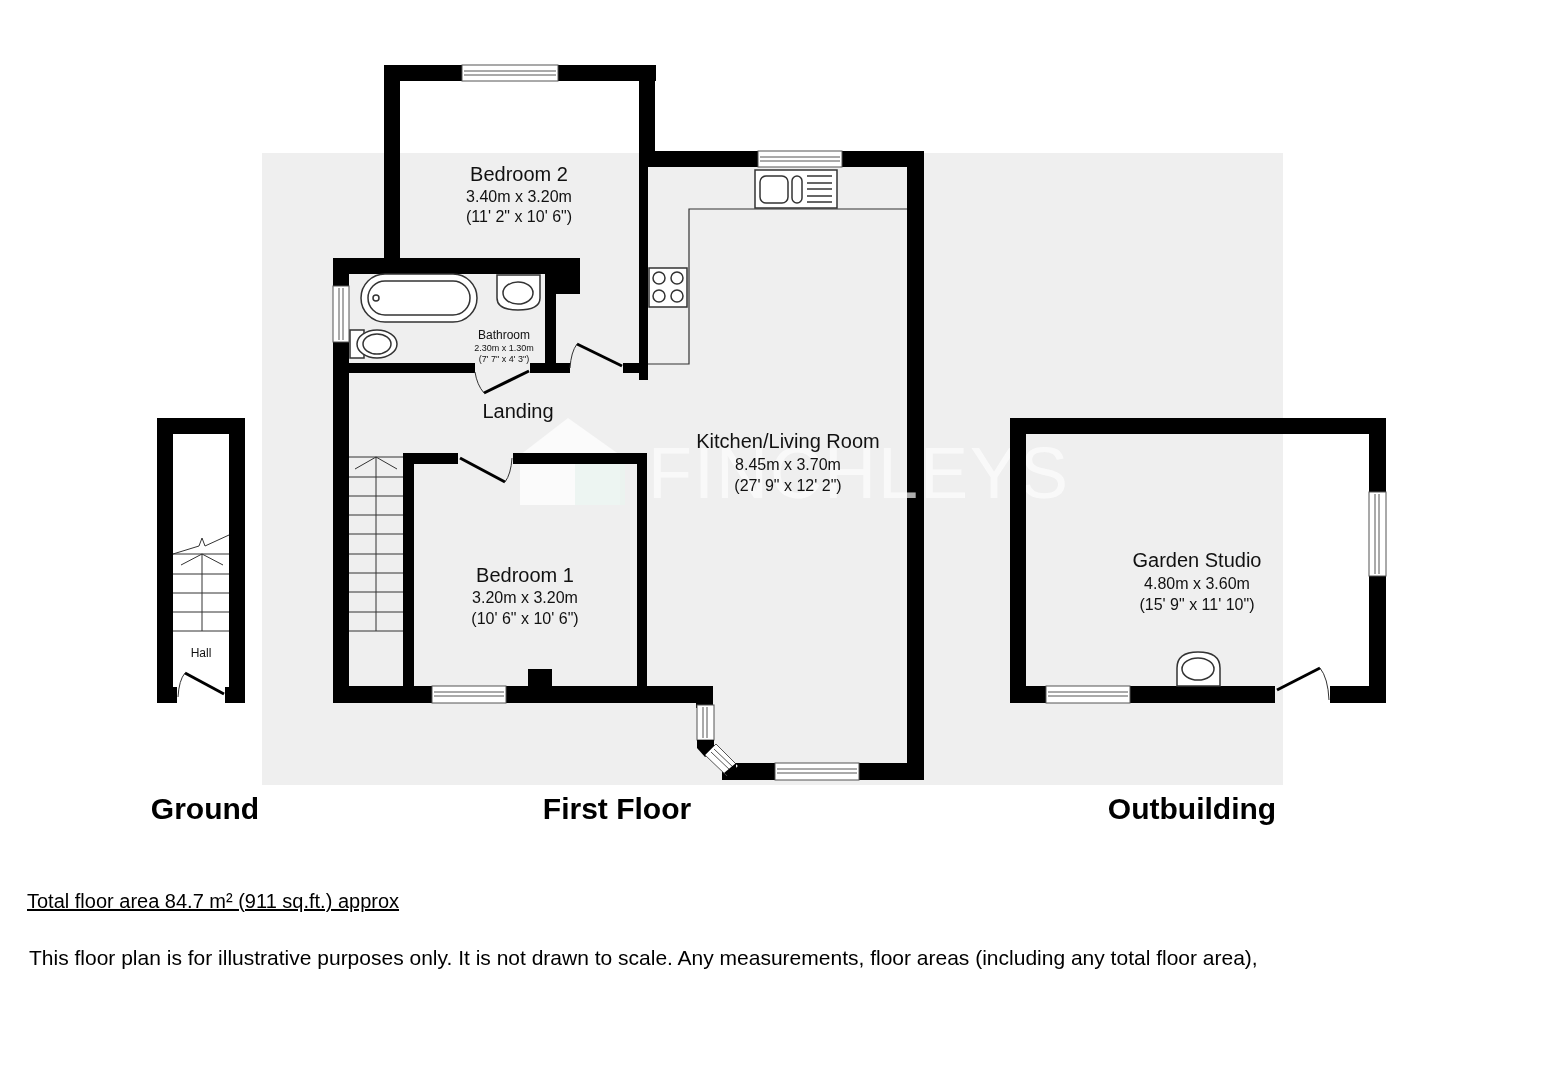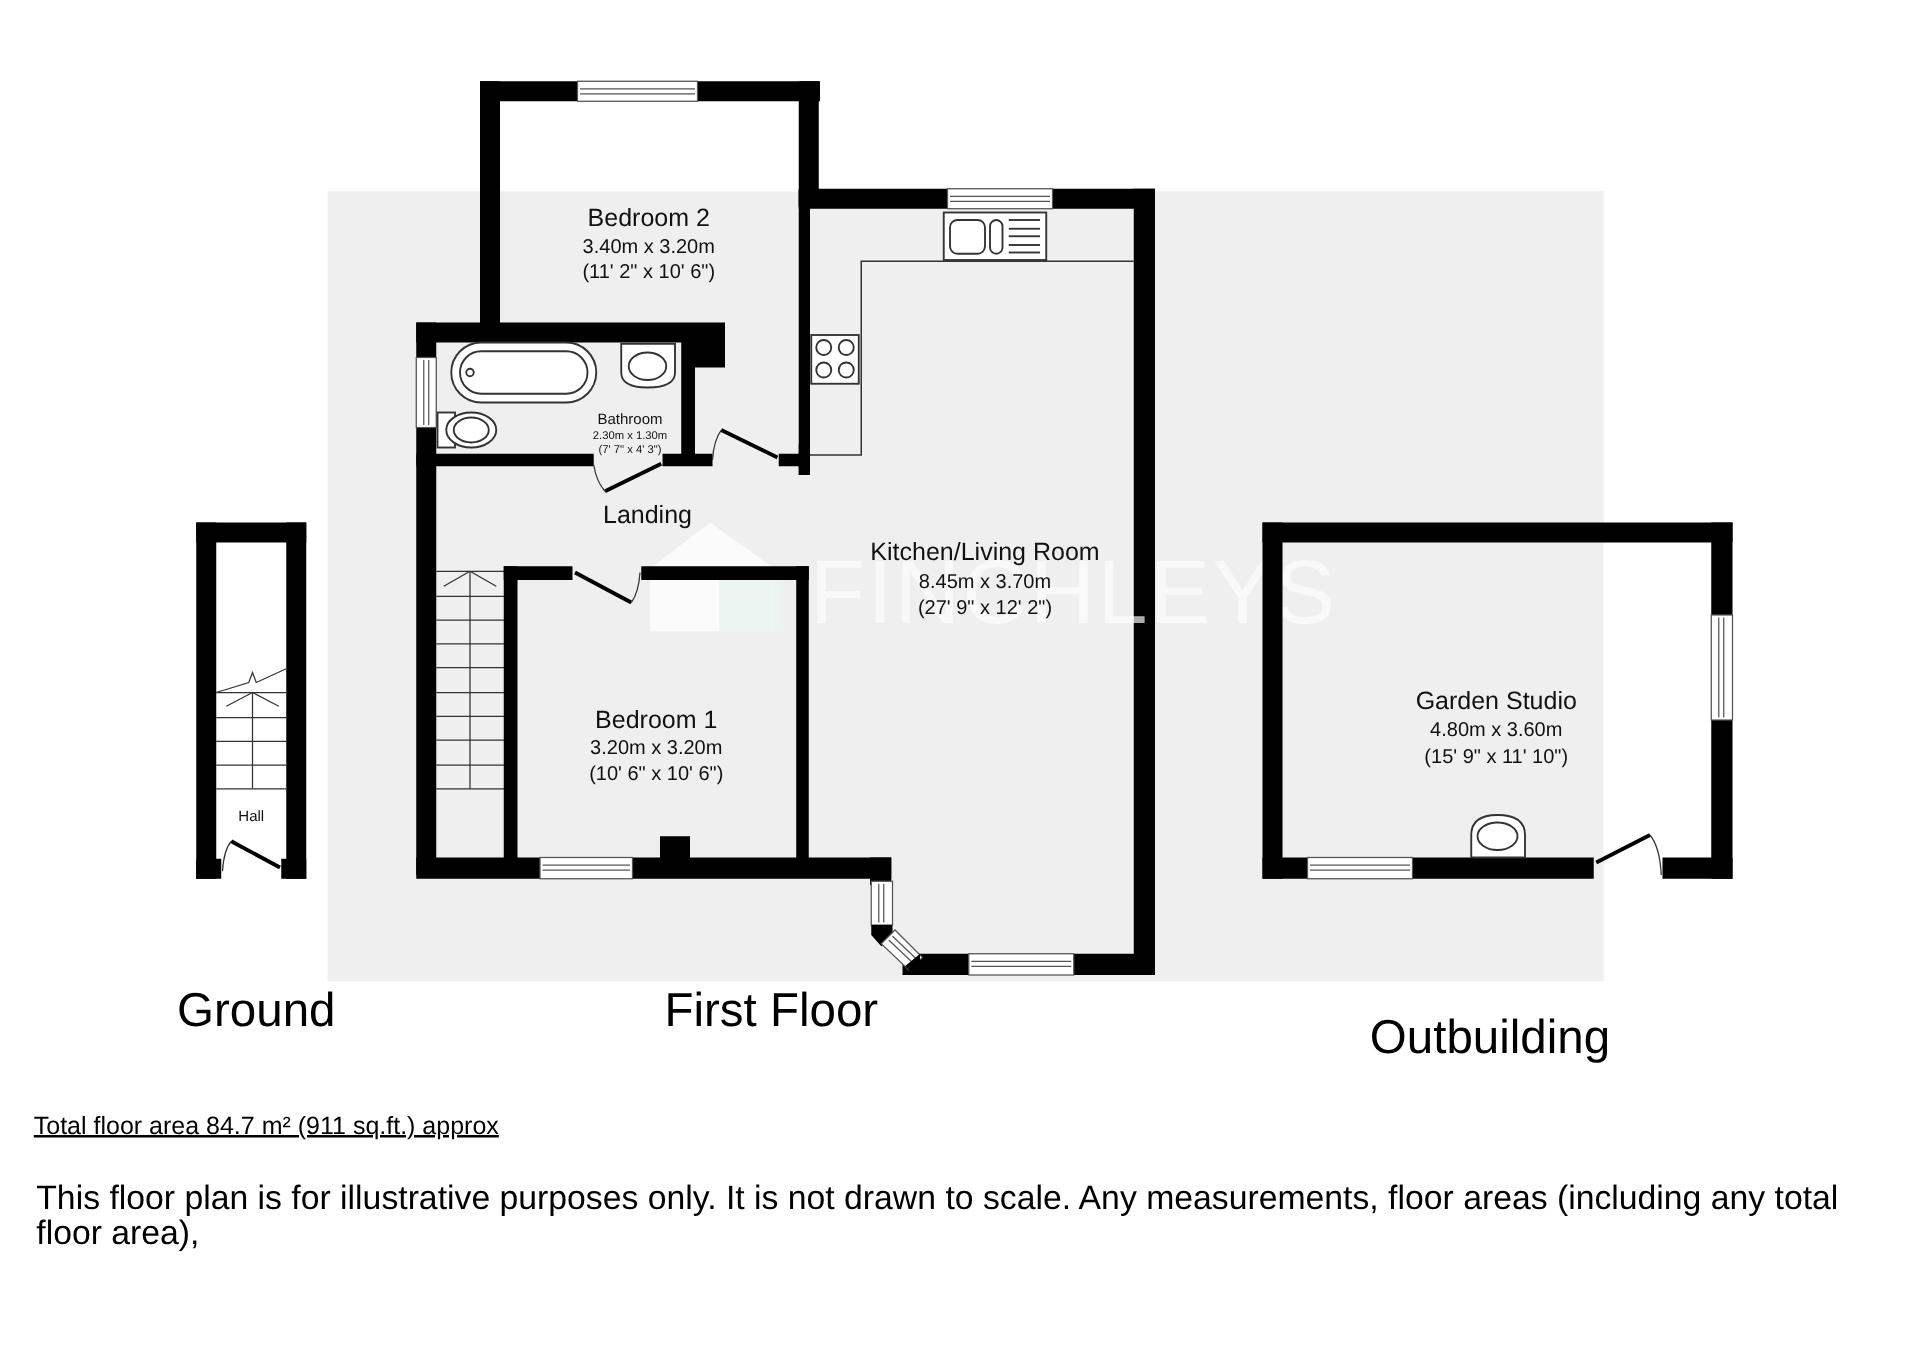--- a/index.html
+++ b/index.html
@@ -11,23 +11,23 @@
   .fixture { fill:#fff; stroke:#333; stroke-width:1.5; }
   .fixline { stroke:#333; stroke-width:1.5; fill:none; }
   .door { stroke:#000; stroke-width:3; fill:none; }
   .arc { stroke:#333; stroke-width:1; fill:none; }
   .stair { stroke:#333; stroke-width:1; fill:none; }
   .room-name { font-family:"Liberation Sans", sans-serif; font-size:20px; fill:#111; text-anchor:middle; }
   .room-dim { font-family:"Liberation Sans", sans-serif; font-size:16px; fill:#111; text-anchor:middle; }
   .small-name { font-family:"Liberation Sans", sans-serif; font-size:12px; fill:#111; text-anchor:middle; }
   .small-dim { font-family:"Liberation Sans", sans-serif; font-size:9px; fill:#111; text-anchor:middle; }
   .watermark { font-family:"Liberation Sans", sans-serif; font-size:72px; fill:#ffffff; opacity:0.75; letter-spacing:2px; }
-  .heading { position:absolute; font-family:"Liberation Sans", sans-serif; font-weight:normal; font-size:38px; text-align:center; line-height:46px; }
+  .heading { position:absolute; font-family:"Liberation Sans", sans-serif; font-weight:bold; font-size:30px; text-align:center; line-height:46px; }
   .footer-total { position:absolute; left:27px; top:890px; font-size:20px;text-decoration:underline; }
-  .footer-disc { position:absolute; left:29px; top:944px; width:1500px; font-size:27px; line-height:28px; }
+  .footer-disc { position:absolute; left:29px; top:944px; width:1500px; font-size:21px; line-height:28px; }
 </style>
 </head>
 <body>
 
 <svg class="plan" width="1544" height="1080" viewBox="0 0 1544 1080" xmlns="http://www.w3.org/2000/svg">
 
   <rect x="262" y="153" width="1021" height="632" fill="#efefef"></rect>
 
   <g>
     <rect x="159" y="419" width="85" height="284" fill="#fff"></rect>
@@ -248,20 +248,20 @@
     <text class="room-dim" x="1197" y="610">(15' 9" x 11' 10")</text>
   </g>
 </svg>
 
 <div class="heading" style="left:105px; top:786px; width:200px;">
   <div>Ground</div>
 </div>
 <div class="heading" style="left:467px; top:786px; width:300px;">
   <div>First Floor</div>
 </div>
-<div class="heading" style="left:1042px; top:786px; width:300px;margin-top:21px;">
+<div class="heading" style="left:1042px; top:786px; width:300px;">
   <div>Outbuilding</div>
 </div>
 
 <div class="footer-total">Total floor area 84.7 m² (911 sq.ft.) approx</div>
 <div class="footer-disc">
   <div>This floor plan is for illustrative purposes only. It is not drawn to scale. Any measurements, floor areas (including any total floor area),</div>
 </div>
 
 </body></html>

